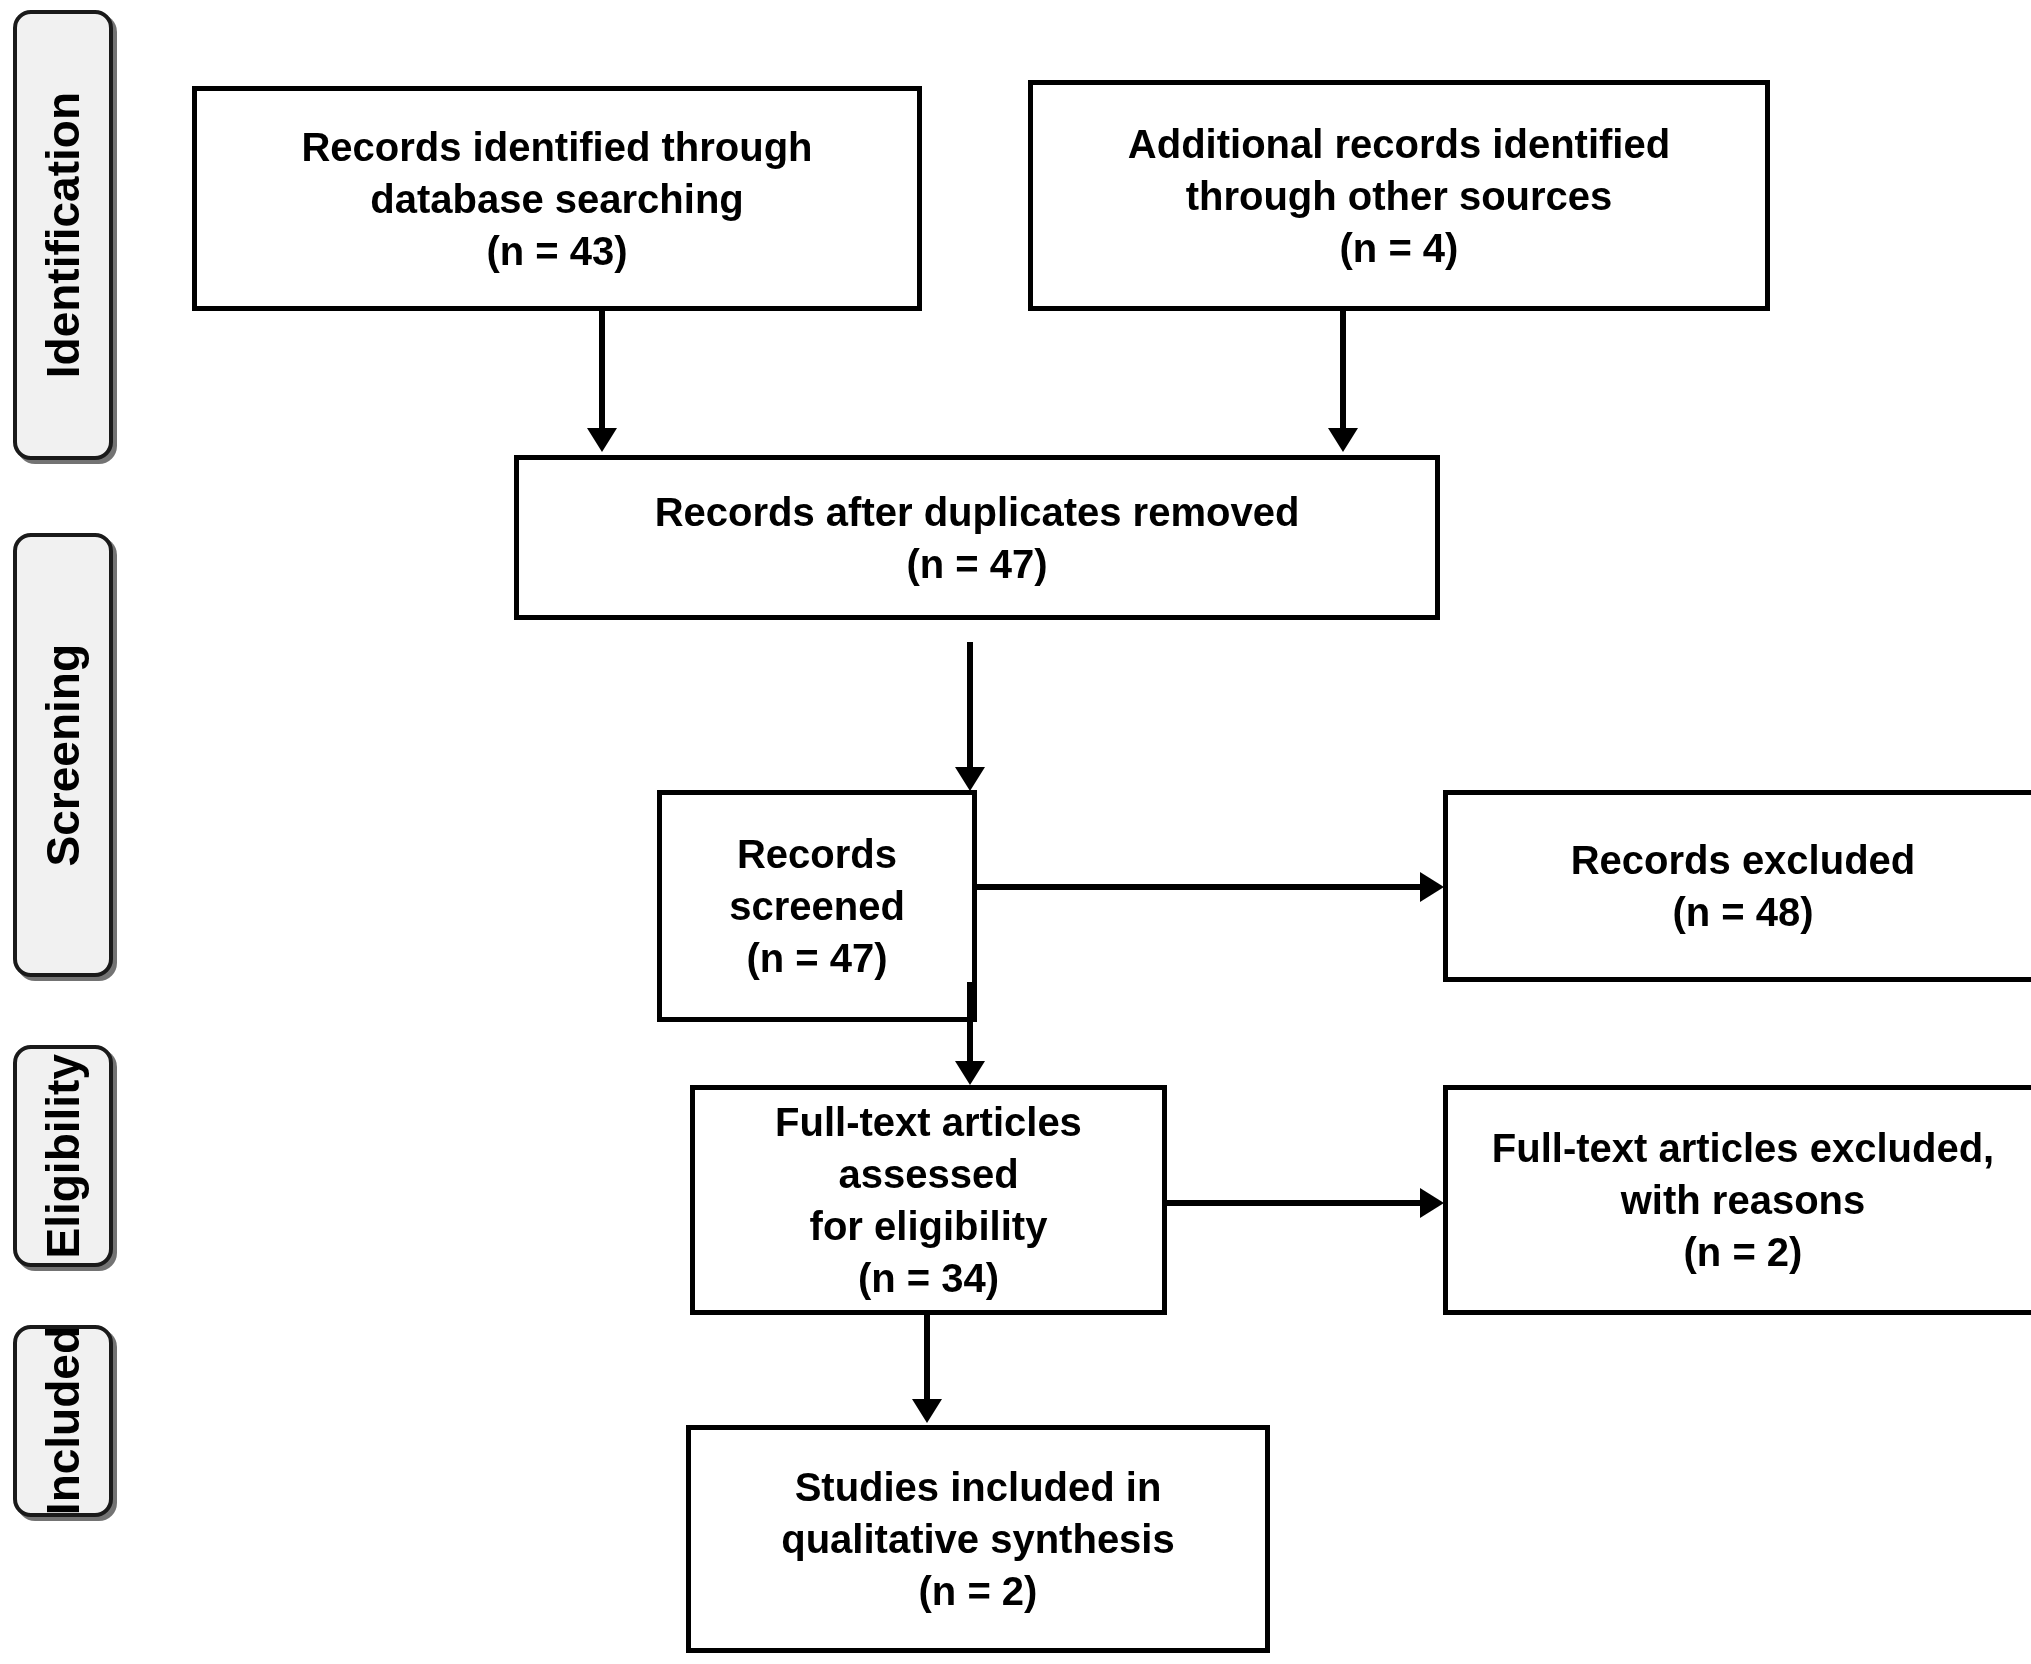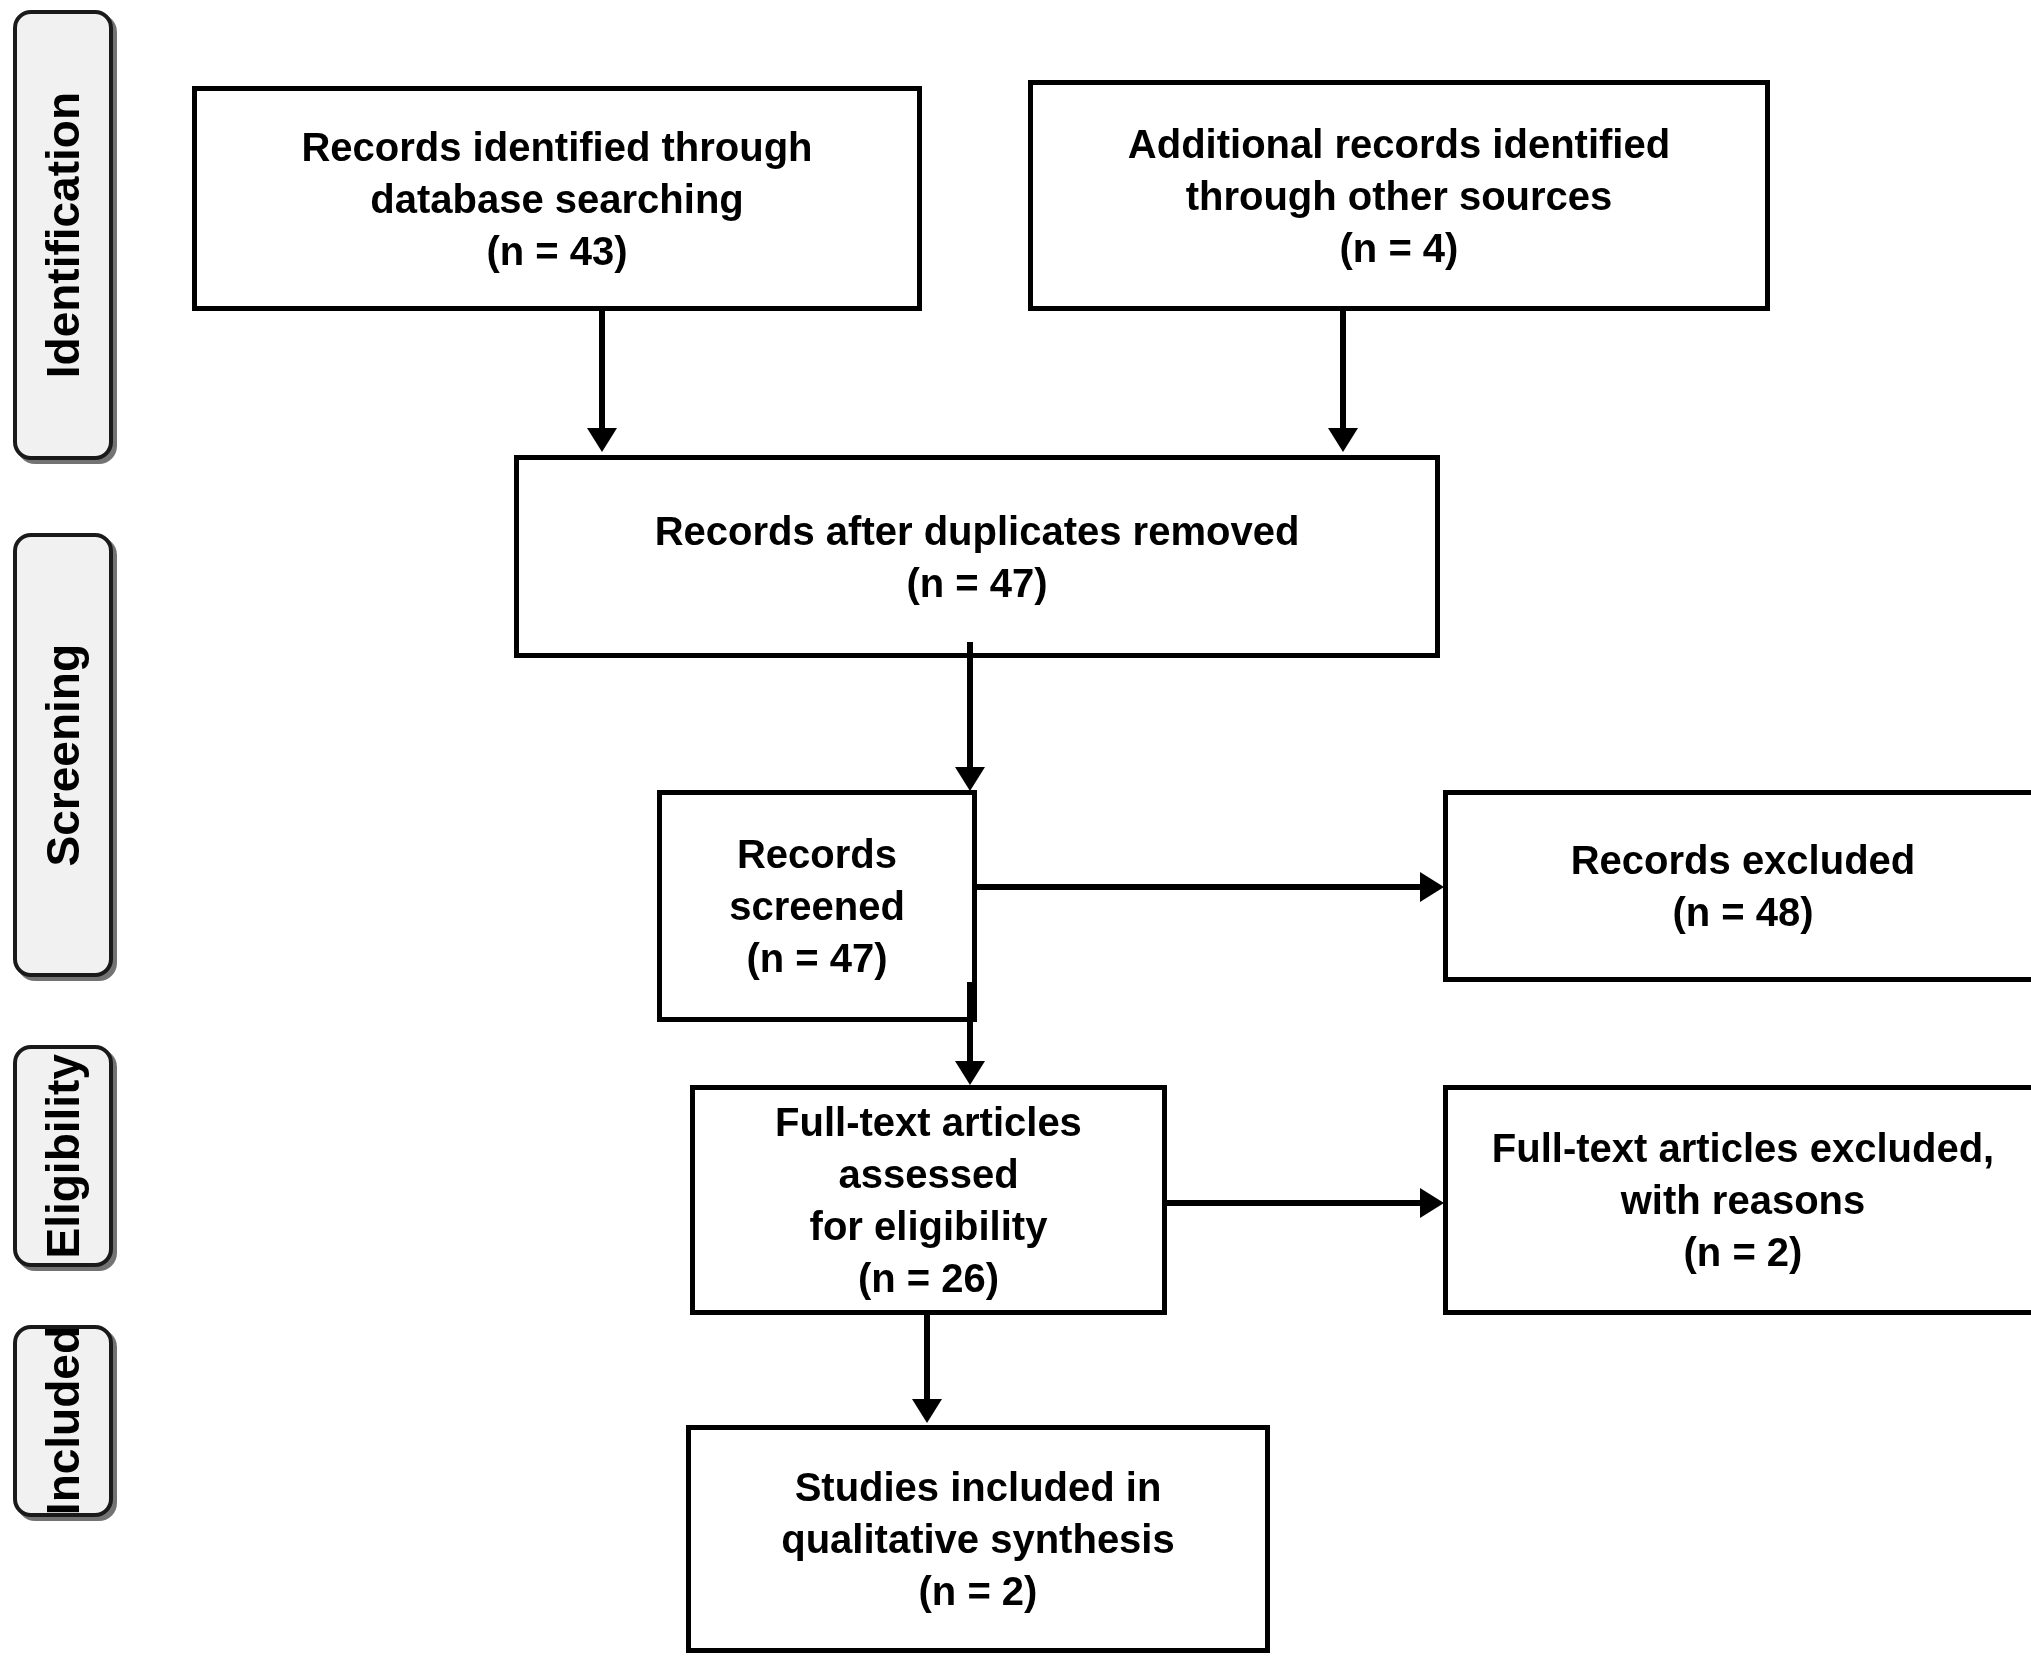--- a/index.html
+++ b/index.html
@@ -121,21 +121,21 @@
 through other sources
 (n = 4)</span>
   </div>
 
   <div class="conn-v" style="left:599px; top:311px; height:118px;"></div>
   <div class="arrow-down" style="left:587px; top:428px;"></div>
 
   <div class="conn-v" style="left:1340px; top:311px; height:118px;"></div>
   <div class="arrow-down" style="left:1328px; top:428px;"></div>
 
-  <div class="flow-box" style="left:514px; top:455px; width:926px; height:203px;">
+  <div class="flow-box" style="left:514px; top:455px; width:926px; height:165px;">
     <span class="box-text">Records after duplicates removed
 (n = 47)</span>
   </div>
 
   <div class="conn-v" style="left:967px; top:642px; height:126px;"></div>
   <div class="arrow-down" style="left:955px; top:767px;"></div>
 
   <div class="flow-box" style="left:657px; top:790px; width:320px; height:232px;">
     <span class="box-text">Records screened
 (n = 47)</span>
@@ -148,21 +148,21 @@
     <span class="box-text">Records excluded
 (n = 48)</span>
   </div>
 
   <div class="conn-v" style="left:967px; top:982px; height:80px;"></div>
   <div class="arrow-down" style="left:955px; top:1061px;"></div>
 
   <div class="flow-box" style="left:690px; top:1085px; width:477px; height:230px;">
     <span class="box-text">Full-text articles assessed
 for eligibility
-(n = 26)</span>
+(n = 34)</span>
   </div>
 
   <div class="conn-h" style="left:1167px; top:1200px; width:255px;"></div>
   <div class="arrow-right" style="left:1420px; top:1188px;"></div>
 
   <div class="flow-box" style="left:1443px; top:1085px; width:600px; height:230px;">
     <span class="box-text">Full-text articles excluded,
 with reasons
 (n = 2)</span>
   </div>

